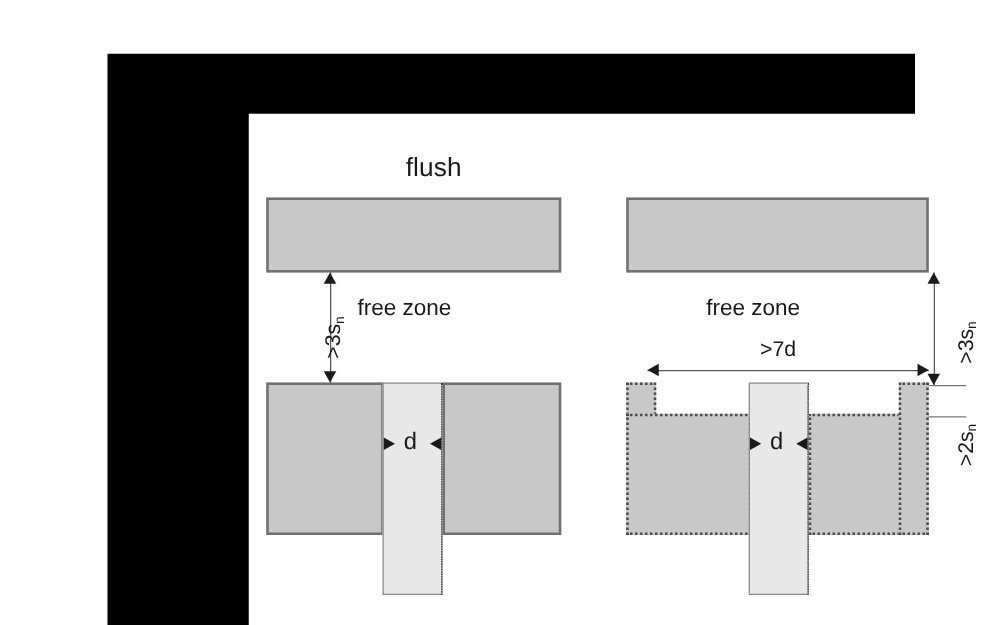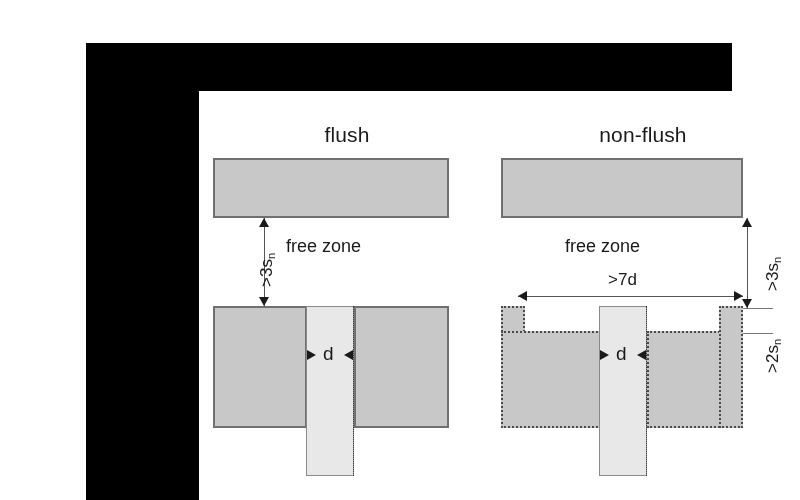--- a/index.html
+++ b/index.html
@@ -186,21 +186,20 @@
         <div class="pin" style="left:107px; top:215px; width:48px; height:170px;"></div>
         <div class="pin-dotted-edge" style="left:154px; top:215px; height:170px;"></div>
 
         <div class="arrow arrow-right" style="left:108px; top:259px;"></div>
         <div class="arrow arrow-left" style="left:145px; top:259px;"></div>
         <div class="pin-label" style="left:124px; top:252px;">d</div>
       </div>
 
       <div class="panel panel-right">
 
-        <div class="panel-title">non-flush</div>
 
         <div class="block" style="left:6px; top:67px; width:242px; height:60px;"></div>
 
         <div class="free-zone-label" style="left:70px; top:145px;">free zone</div>
 
         <div class="dim-line-h" style="left:23px; top:205px; width:225px;"></div>
         <div class="arrow arrow-left" style="left:23px; top:200px;"></div>
         <div class="arrow arrow-right" style="left:239px; top:200px;"></div>
         <div class="dim-label" style="left:113px; top:179px;">&gt;7d</div>
 

